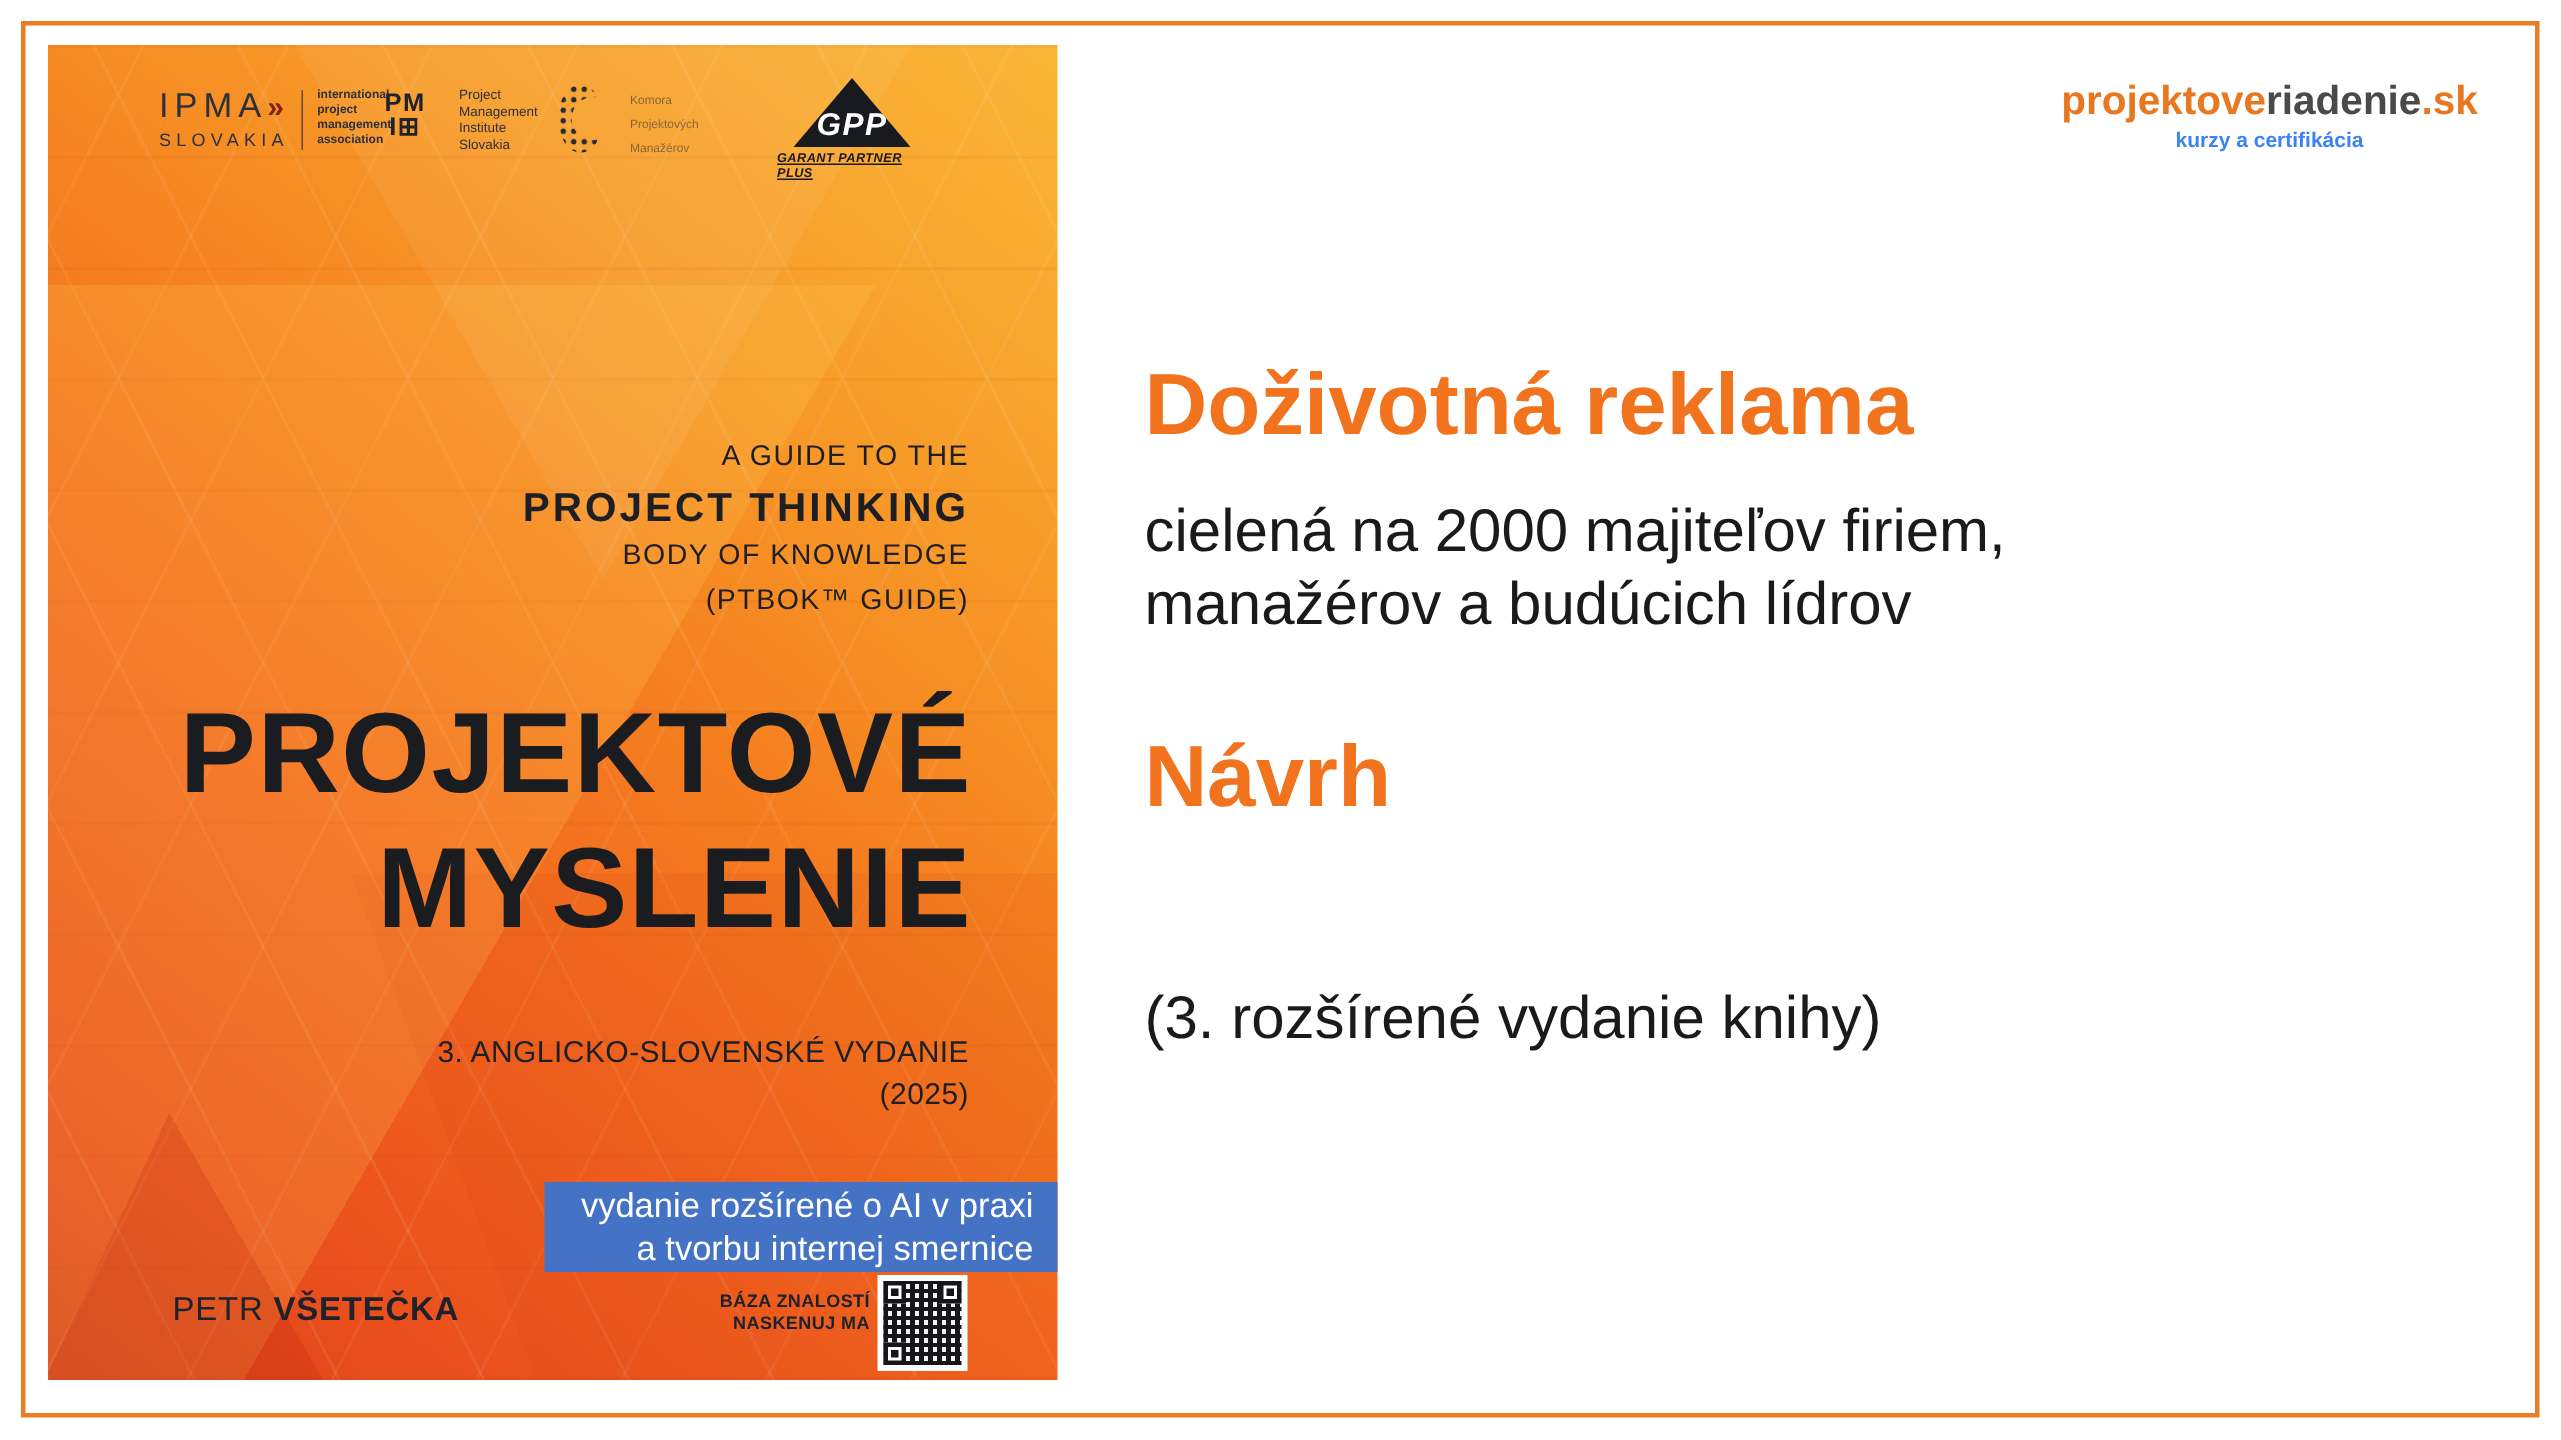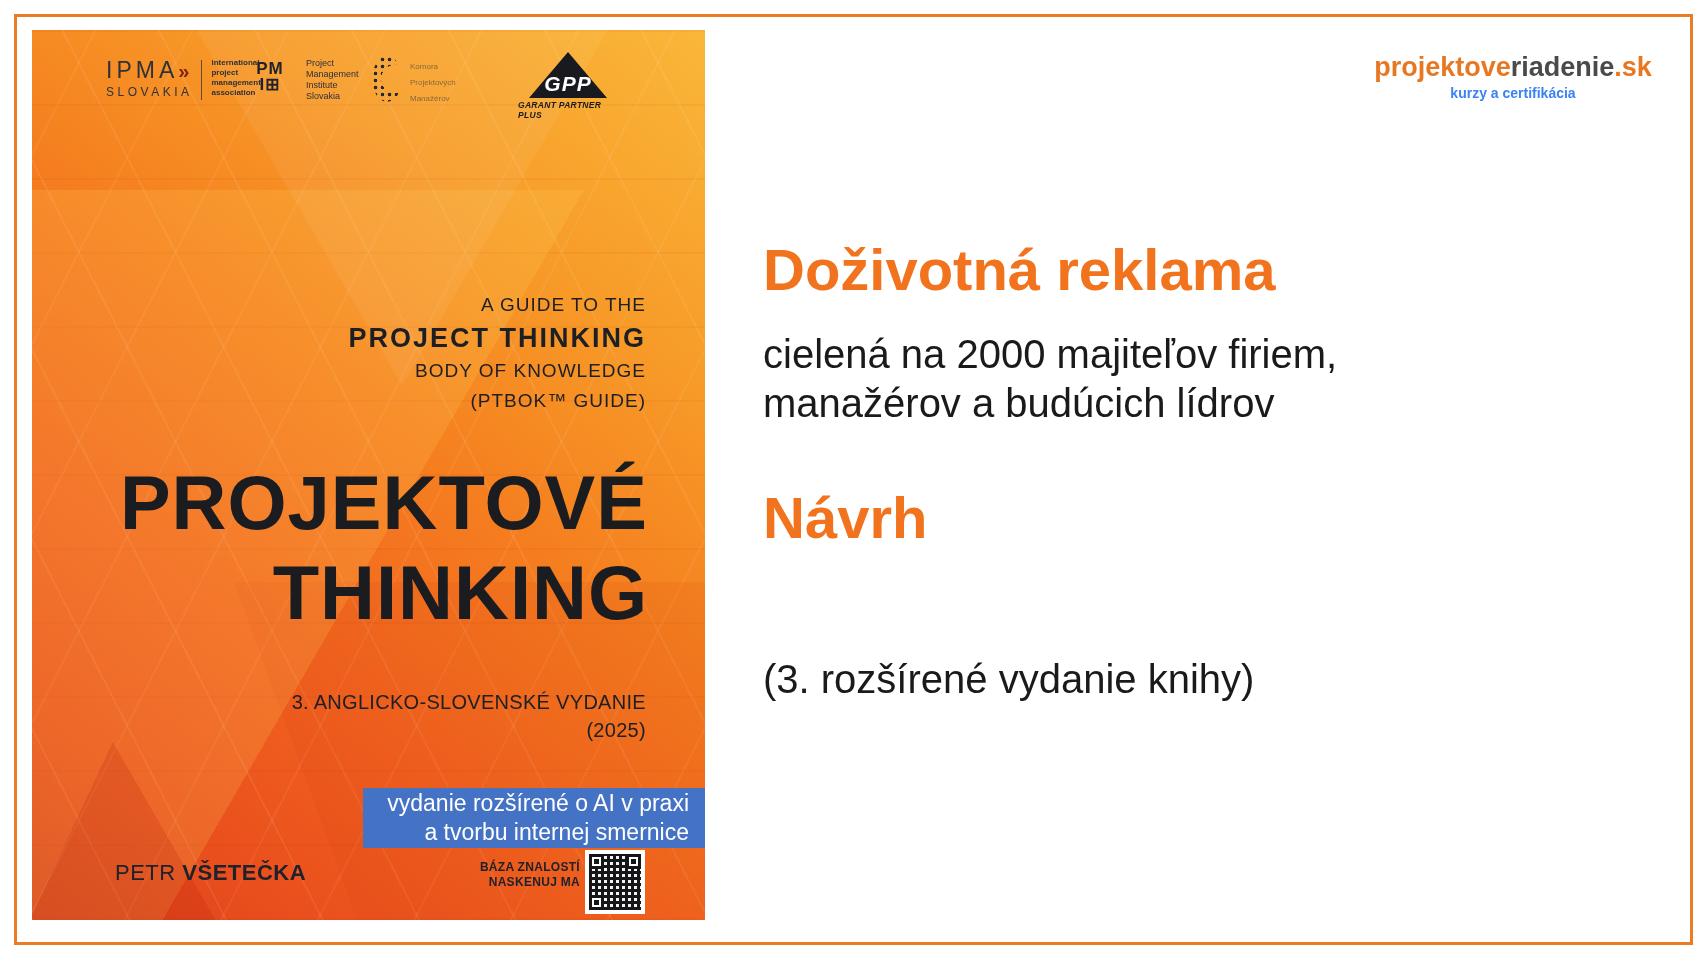--- a/index.html
+++ b/index.html
@@ -41,38 +41,38 @@
   .ipma-chev{color:#7e2418;font-weight:bold;letter-spacing:0;font-size:20px;}
   .ipma-region{font-size:12px;letter-spacing:3.5px;line-height:14px;margin-top:2px;}
   .ipma-divider{width:1px;height:40px;background:rgba(45,49,60,0.75);margin-top:2px;}
   .micro-caption{font-size:8px;font-weight:bold;line-height:10px;color:#2d313c;}
   .pmi{left:221px;top:28px;gap:19px;}
   .pmi-glyph{
     width:34px;height:38px;display:flex;flex-direction:column;align-items:center;justify-content:center;
     color:#1f222b;font-weight:bold;font-size:17px;line-height:16px;letter-spacing:1px;
   }
   .pmi .micro-caption{font-weight:normal;font-size:9px;line-height:11px;}
-  .komora{left:340px;top:26px;gap:8px;}
+  .komora{left:340px;top:26px;gap:18px;}
   .komora-dots{
     width:30px;height:46px;border-radius:50%;
     background:radial-gradient(circle,#262a35 1.6px,transparent 2.1px) 0 0/7px 7px;
     -webkit-mask:radial-gradient(circle at 78% 50%, transparent 14px, #000 14.5px);
             mask:radial-gradient(circle at 78% 50%, transparent 14px, #000 14.5px);
   }
   .komora .micro-caption{color:rgba(45,49,60,0.55);font-weight:normal;margin-top:6px;}
   .gpp{left:486px;top:22px;width:100px;display:flex;flex-direction:column;align-items:center;}
   .gpp-tri{
     position:relative;width:78px;height:46px;background:#181a20;
     clip-path:polygon(50% 0,100% 100%,0 100%);
   }
   .gpp-mono{
     position:absolute;left:50%;bottom:2px;transform:translateX(-50%);
     color:#ffffff;font-weight:bold;font-style:italic;font-size:21px;letter-spacing:1px;
   }
-  .gpp-caption{font-size:8.5px;font-weight:bold;font-style:italic;color:#181a20;margin-top:2px;letter-spacing:0.3px;}
+  .gpp-caption{font-size:8.5px;font-weight:bold;font-style:italic;color:#181a20;margin-top:2px;letter-spacing:0.3px;text-decoration:underline;}
   
   .guide{right:59px;top:260px;text-align:right;color:#1e1f24;}
   .guide-l1,.guide-l3,.guide-l4{font-size:19px;line-height:30px;letter-spacing:1px;}
   .guide-l2{font-size:27px;line-height:36px;font-weight:bold;letter-spacing:2px;}
   
   .book-title{
     right:57px;top:428px;text-align:right;color:#1b1c20;
     font-size:76px;font-weight:bold;line-height:90px;letter-spacing:1px;
   }
   
@@ -167,21 +167,21 @@
 
   <div class="guide">
     <div class="guide-l1">A GUIDE TO THE</div>
     <div class="guide-l2">PROJECT THINKING</div>
     <div class="guide-l3">BODY OF KNOWLEDGE</div>
     <div class="guide-l4">(PTBOK™  GUIDE)</div>
   </div>
 
   <div class="book-title">
     <div>PROJEKTOVÉ</div>
-    <div>THINKING</div>
+    <div>MYSLENIE</div>
   </div>
 
   <div class="book-subtitle">
     <div>3. ANGLICKO-SLOVENSKÉ VYDANIE</div>
     <div>(2025)</div>
   </div>
 
   <div class="banner">
     <div>vydanie rozšírené  o AI v praxi</div>
     <div>a tvorbu internej smernice</div>

